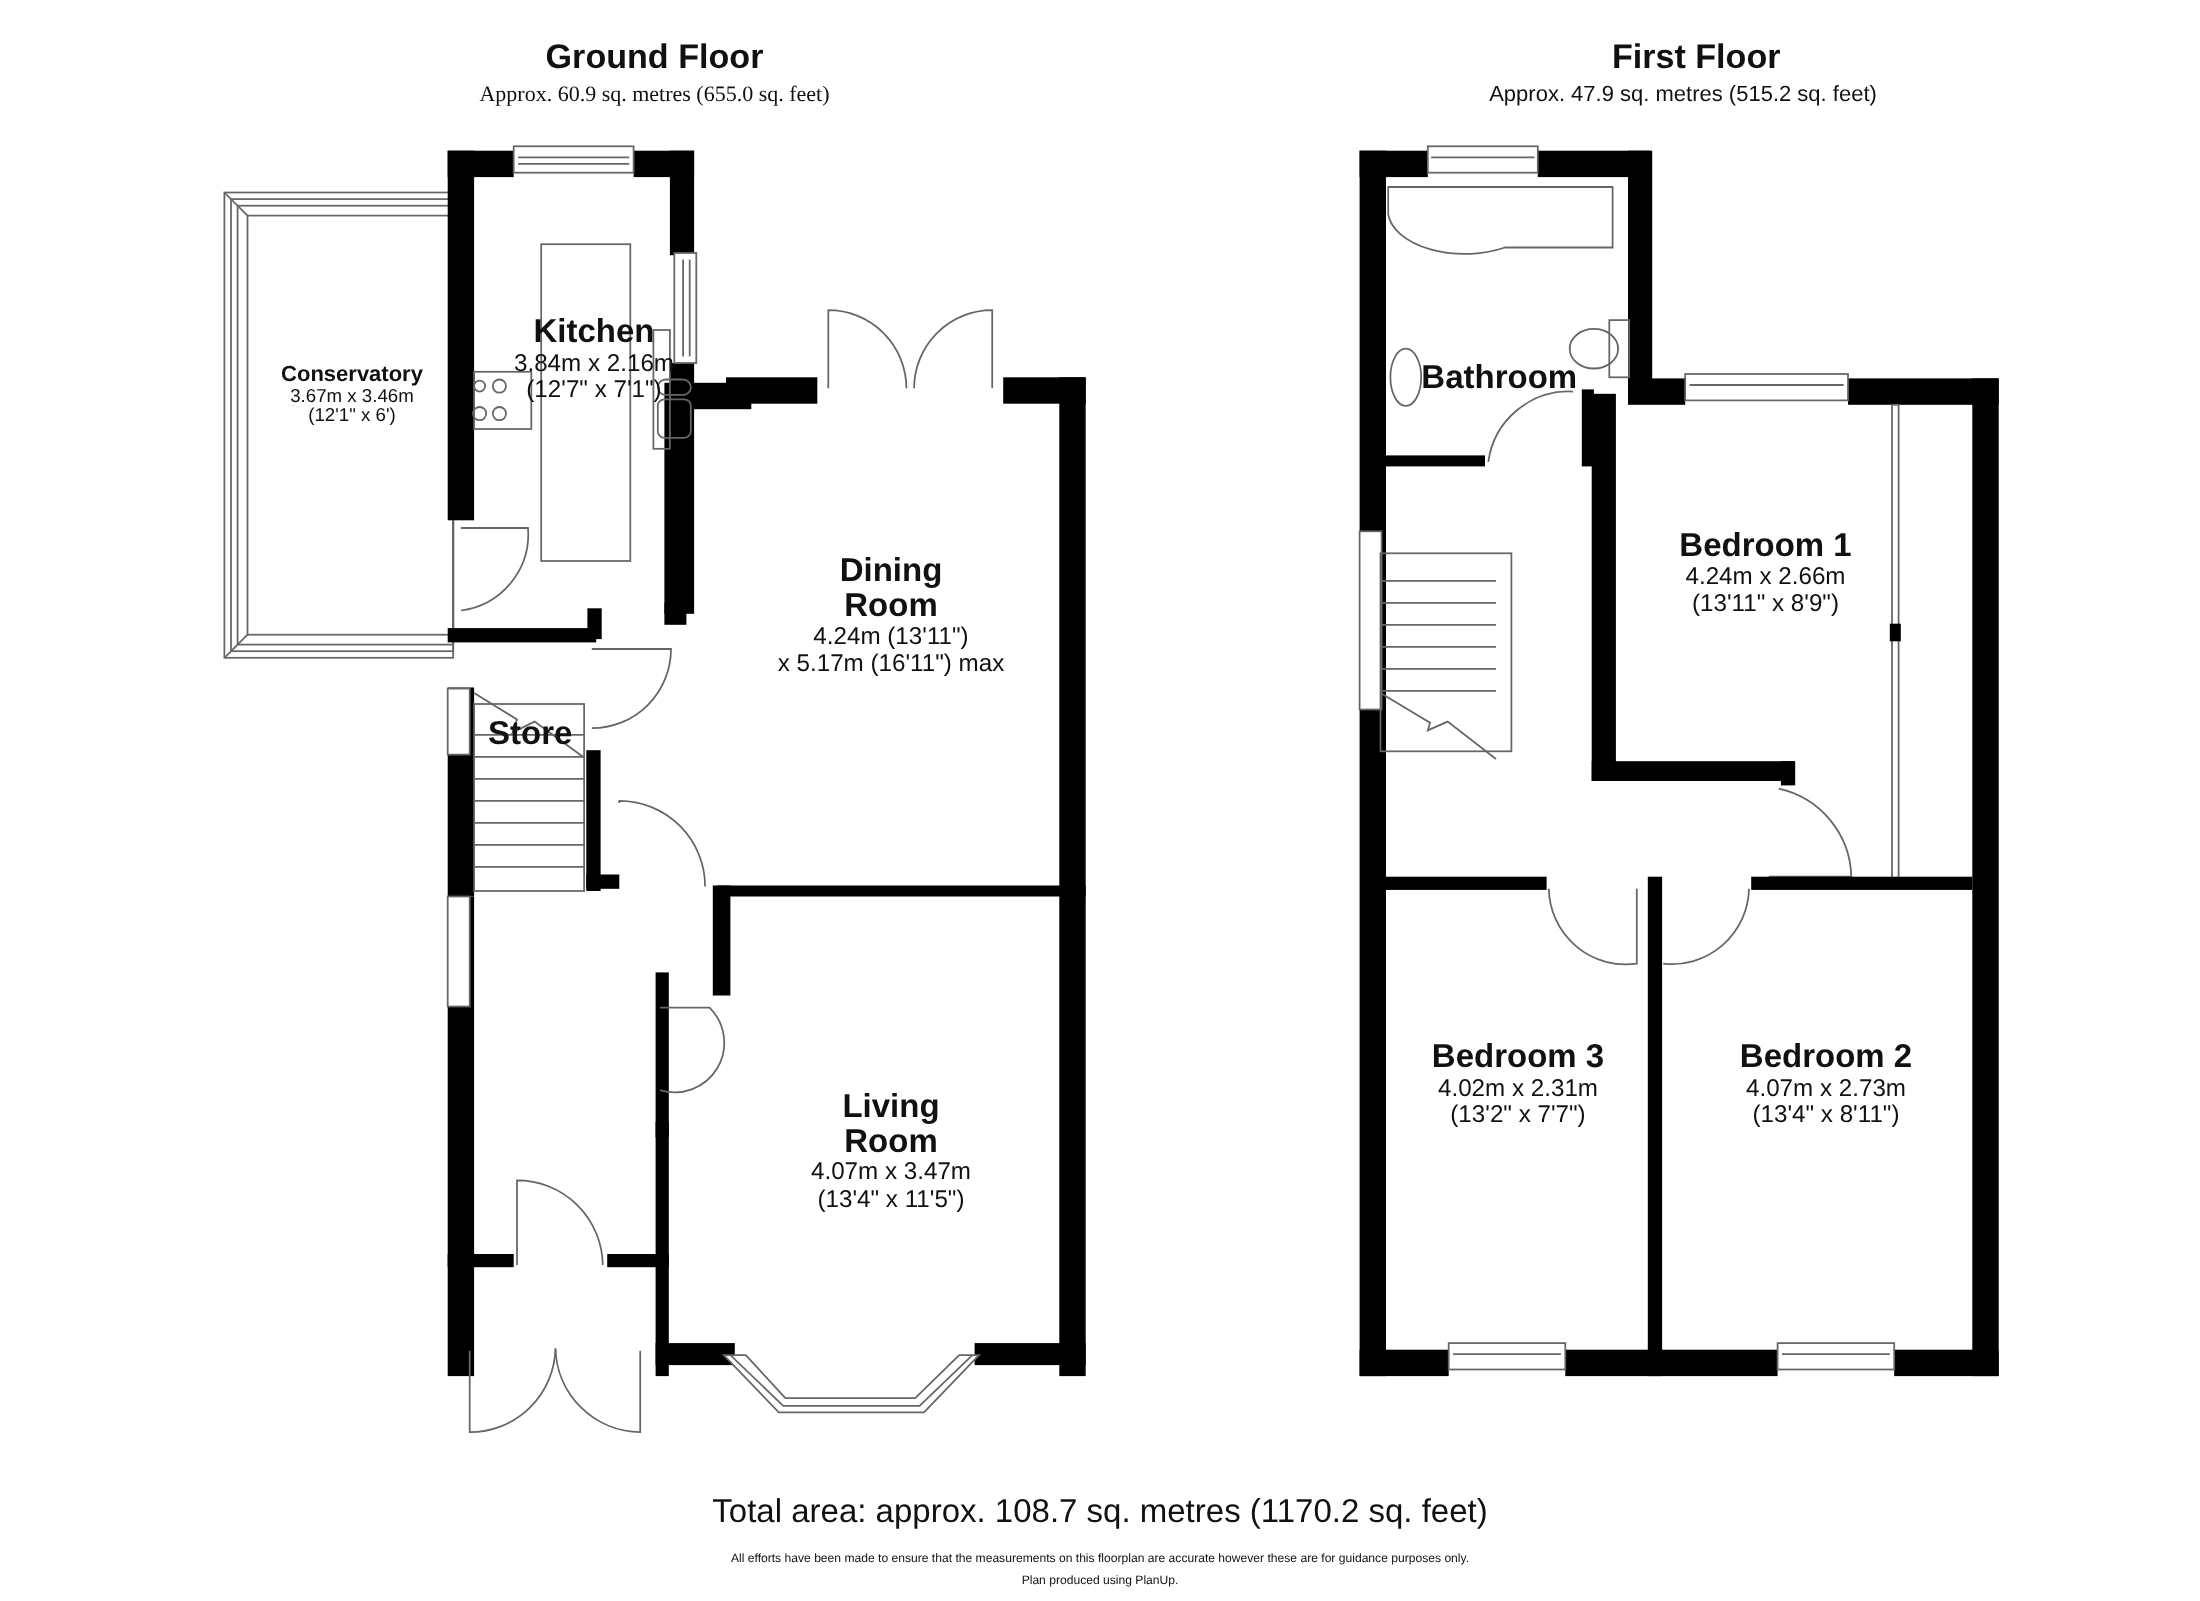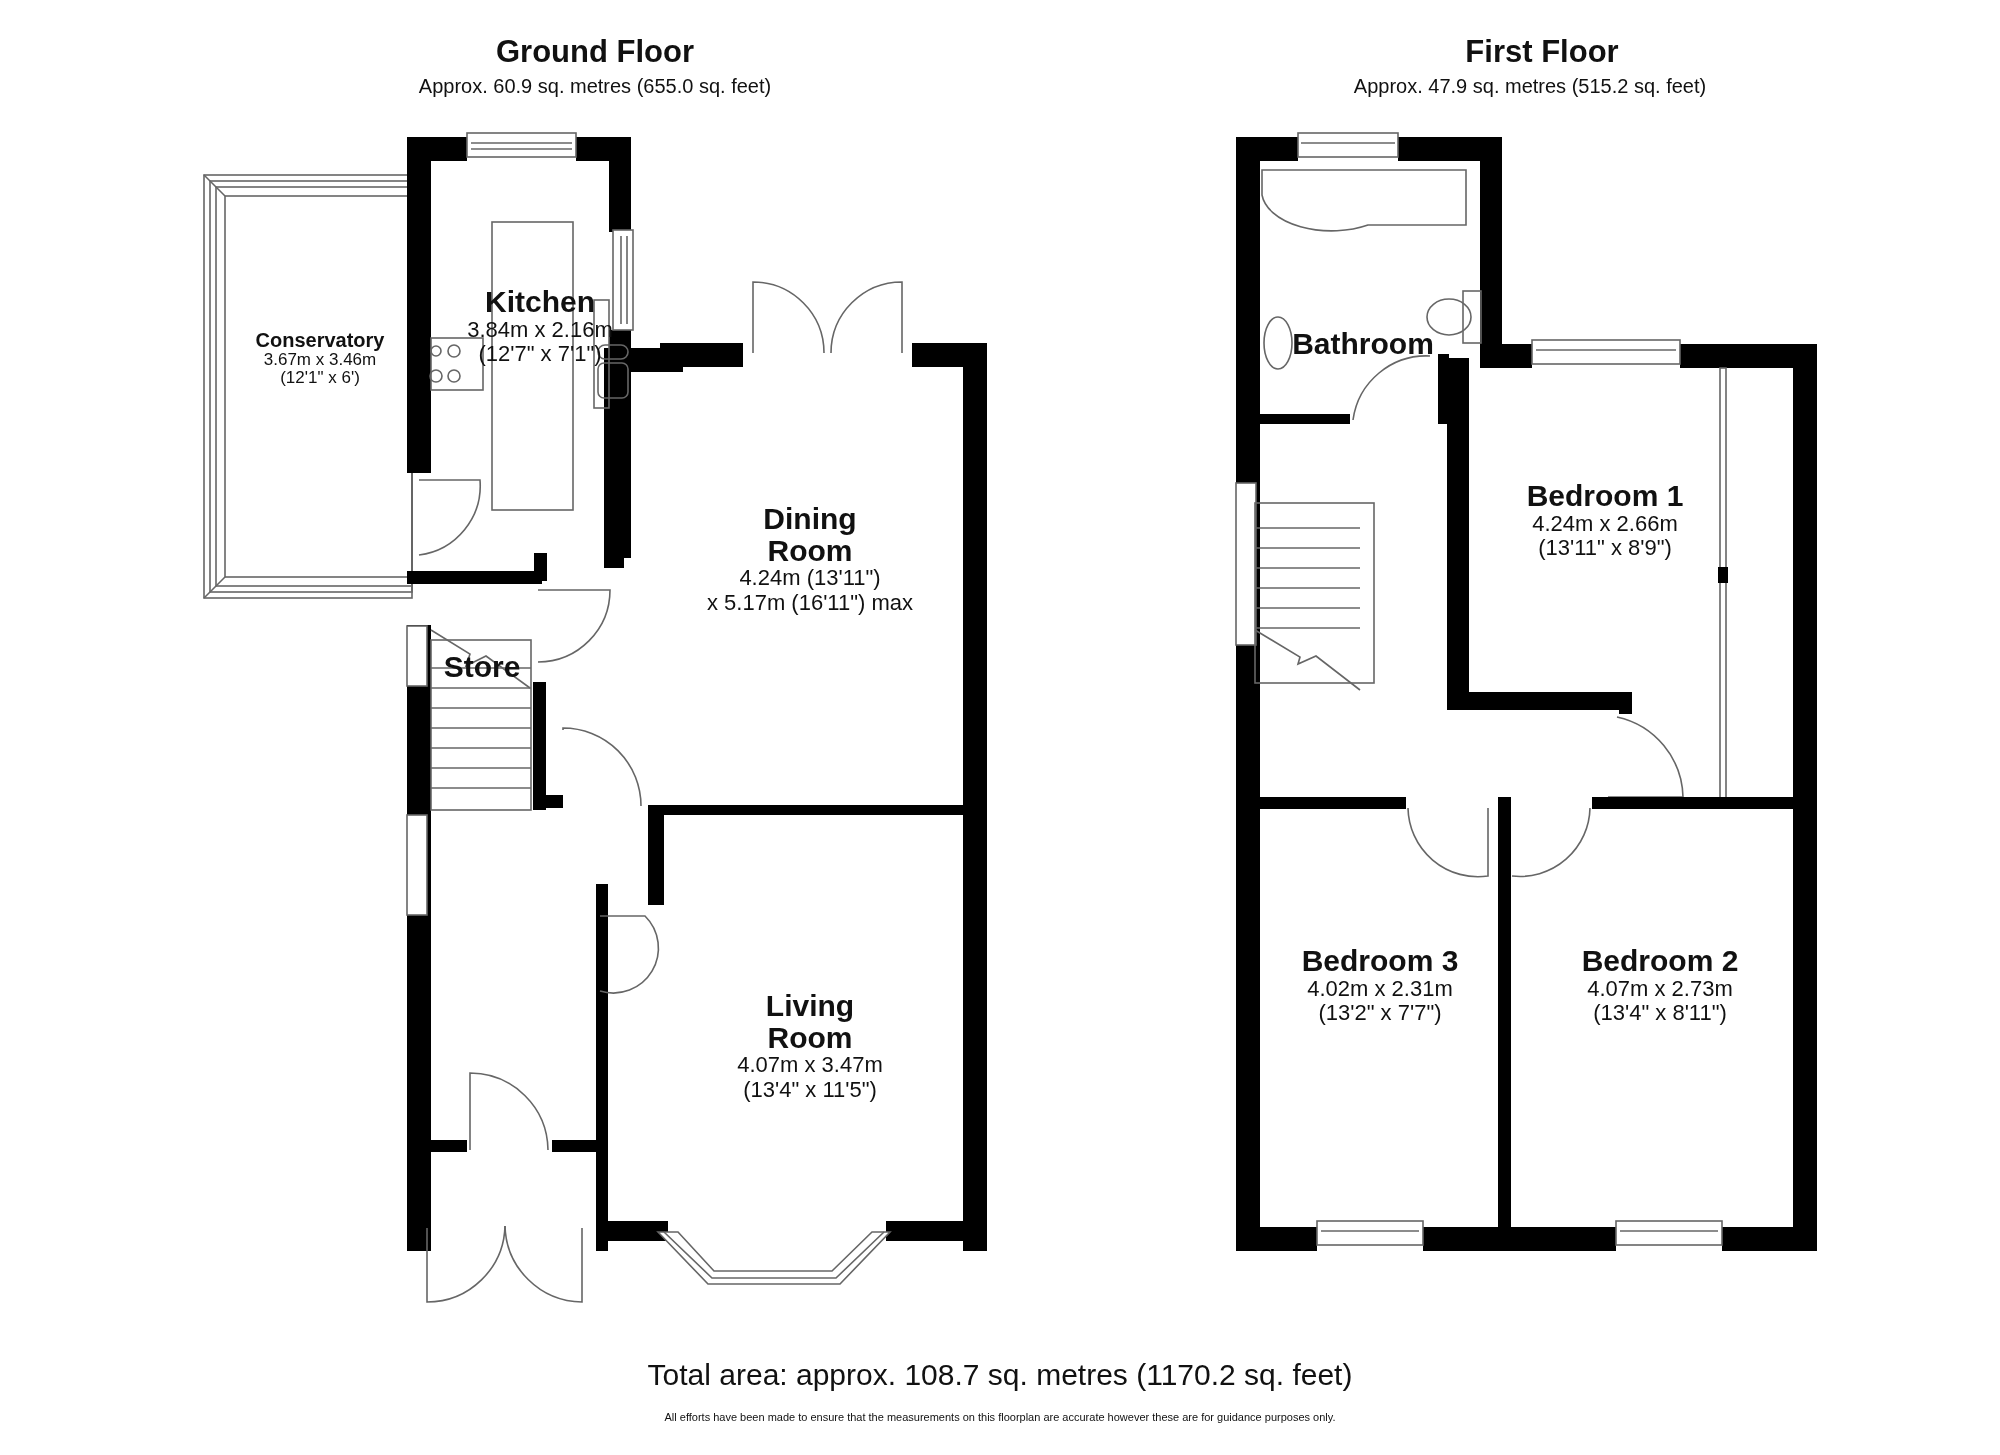--- a/index.html
+++ b/index.html
@@ -16,21 +16,21 @@
   .room-dim { font-size: 22px; display: block; line-height: 1.12; }
   .small .room-name { font-size: 20px; }
   .small .room-dim { font-size: 17px; line-height: 1.05; }
   .total { position: absolute; left: 0; width: 2000px; text-align: center; top: 1358px; font-size: 30px; }
   .disclaimer { position: absolute; left: 0; width: 2000px; text-align: center; top: 1407px; font-size: 11px; line-height: 20px; }
 </style>
 </head>
 <body>
 
 <div class="floor-title" style="left:380px;top:36px;width:430px;">Ground Floor</div>
-<div class="floor-area" style="left:360px;top:76px;width:470px;">Approx. 60.9 sq. metres (655.0 sq. feet)</div>
+<div class="floor-area" style="left:360px;top:76px;width:470px;font-family:Liberation Serif, serif;">Approx. 60.9 sq. metres (655.0 sq. feet)</div>
 <div class="floor-title" style="left:1332px;top:36px;width:420px;">First Floor</div>
 <div class="floor-area" style="left:1310px;top:76px;width:440px;">Approx. 47.9 sq. metres (515.2 sq. feet)</div>
 
 <svg id="plan" width="2000" height="1455" viewBox="0 0 2000 1455">
 
   <g>
 
     <g>
       <rect class="ln" x="204" y="175" width="208" height="423"></rect>
       <rect class="ln" x="210" y="181" width="202" height="411"></rect>
@@ -222,13 +222,14 @@
 </div>
 <div class="room-label" style="left:1540px;top:897px;width:240px;">
   <span class="room-name">Bedroom 2</span>
   <span class="room-dim">4.07m x 2.73m</span>
   <span class="room-dim">(13'4" x 8'11")</span>
 </div>
 
 <div class="total">Total area: approx. 108.7 sq. metres (1170.2 sq. feet)</div>
 <div class="disclaimer">
   <div>All efforts have been made to ensure that the measurements on this floorplan are accurate however these are for guidance purposes only.</div>
+  <div>Plan produced using PlanUp.</div>
 </div>
 
 </body></html>

